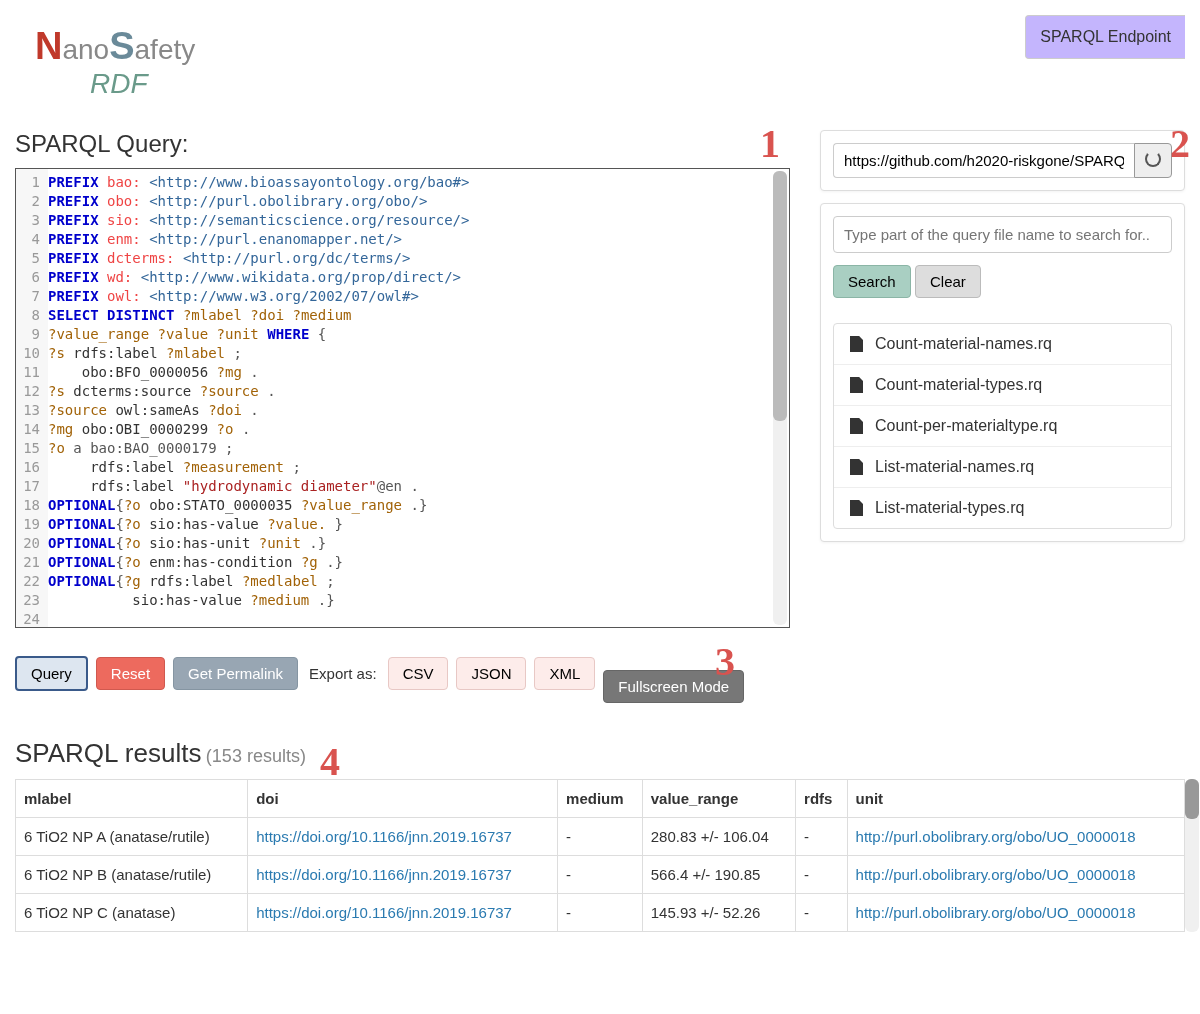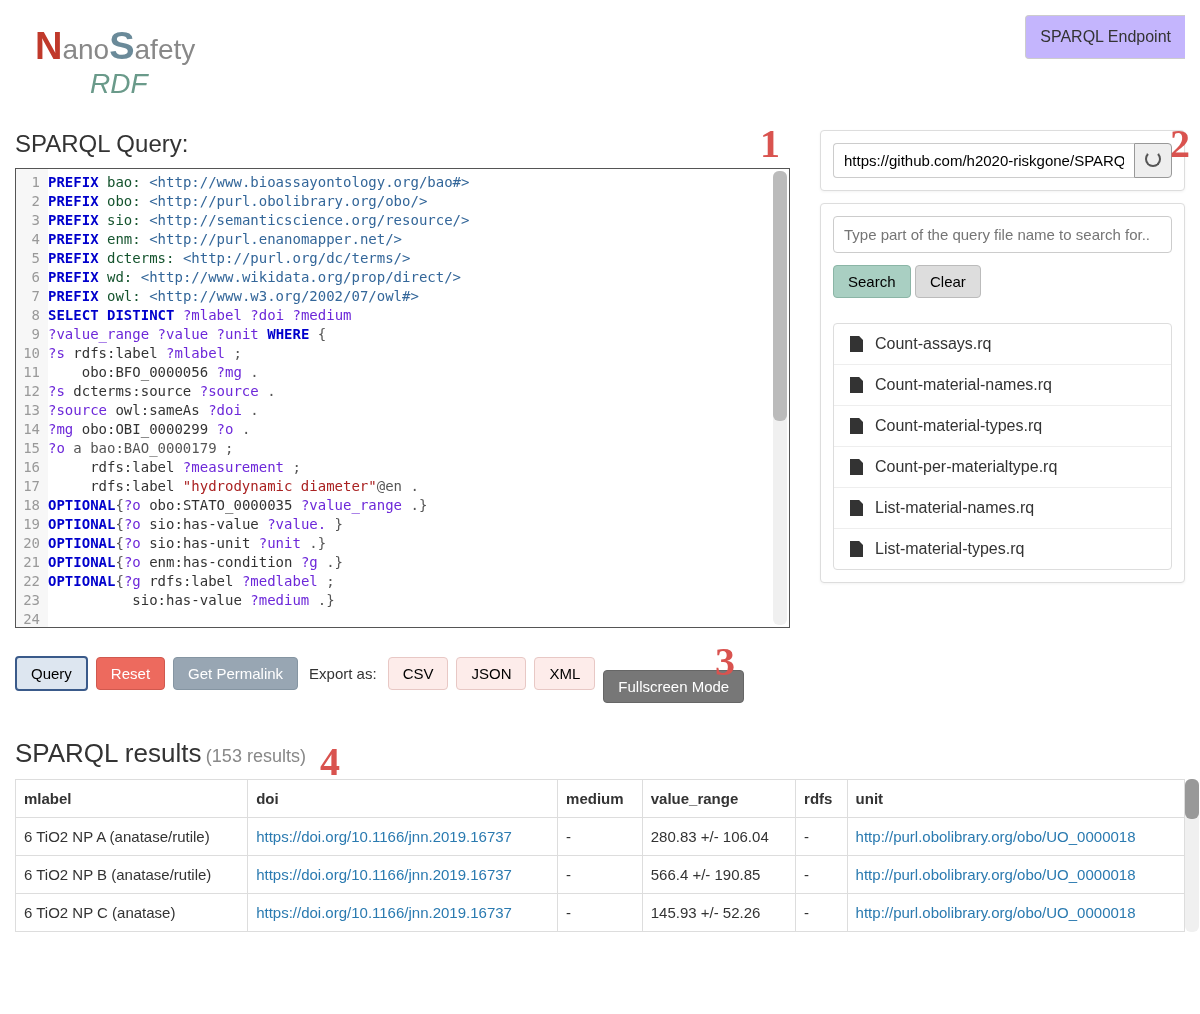--- a/index.html
+++ b/index.html
@@ -20,23 +20,23 @@
   h2.section { font-size: 24px; font-weight: normal; margin: 0 0 10px 0; }
   .annot { position: absolute; font-size: 40px; font-weight: bold; color: #d9534f; font-family: Georgia, serif; }
   .annot1 { right: 10px; top: -10px; }
   .annot2 { right: -5px; top: -10px; }
   .annot3 { left: 710px; top: 640px; }
   .annot4 { left: 305px; top: 0px; }
   .editor { border: 1px solid #555; height: 460px; display: flex; position: relative; }
   .gutter { background: #f7f7f7; color: #999; text-align: right; padding: 4px 8px 4px 4px; font-family: Menlo, Consolas, monospace; font-size: 14px; line-height: 19px; width: 32px; user-select: none; }
   .code { font-family: Menlo, Consolas, monospace; font-size: 14px; line-height: 19px; padding: 4px 0; white-space: pre; flex: 1; overflow: hidden; }
   .kw { color: #0000cc; font-weight: bold; }
-  .pr { color: #14532d; }
+  .pr { color: #ef4444; }
   .iri { color: #336699; }
-  .var { color: #6d28d9; }
+  .var { color: #a16207; }
   .str { color: #aa2222; }
   .punc { color: #555; }
   .ed-scroll { position: absolute; right: 2px; top: 2px; bottom: 2px; width: 14px; background: #f0f0f0; border-radius: 6px; }
   .ed-thumb { position: absolute; right: 2px; top: 2px; width: 14px; height: 250px; background: #bbb; border-radius: 6px; }
   .btn-row { margin-top: 15px; display: flex; gap: 8px; align-items: center; flex-wrap: wrap; }
   .btn { padding: 7px 14px; border: 1px solid #bbb; border-radius: 4px; background: #f8f8f8; cursor: pointer; font-size: 15px; }
   .btn-query { background: #dde6f0; border: 2px solid #3a5a8a; }
   .btn-reset { background: #ed6a5e; color: #fff; border-color: #d0594f; }
   .btn-grey { background: #98a6b3; color: #fff; border-color: #8595a2; }
   .btn-pink { background: #fdecea; border-color: #e8c8c5; }
@@ -138,24 +138,20 @@
         </button>
       </div>
     </div>
     <div class="panel">
       <input class="search-examples" placeholder="Type part of the query file name to search for.." style="">
       <button class="btn btn-search">Search</button>
       <button class="btn btn-clear">Clear</button>
       <div class="ex-list" id="ex-list">
           <div class="ex-item">
             <span class="file-icon"></span>
-            <span>Count-assays.rq</span>
-          </div>
-          <div class="ex-item">
-            <span class="file-icon"></span>
             <span>Count-material-names.rq</span>
           </div>
           <div class="ex-item">
             <span class="file-icon"></span>
             <span>Count-material-types.rq</span>
           </div>
           <div class="ex-item">
             <span class="file-icon"></span>
             <span>Count-per-materialtype.rq</span>
           </div>

